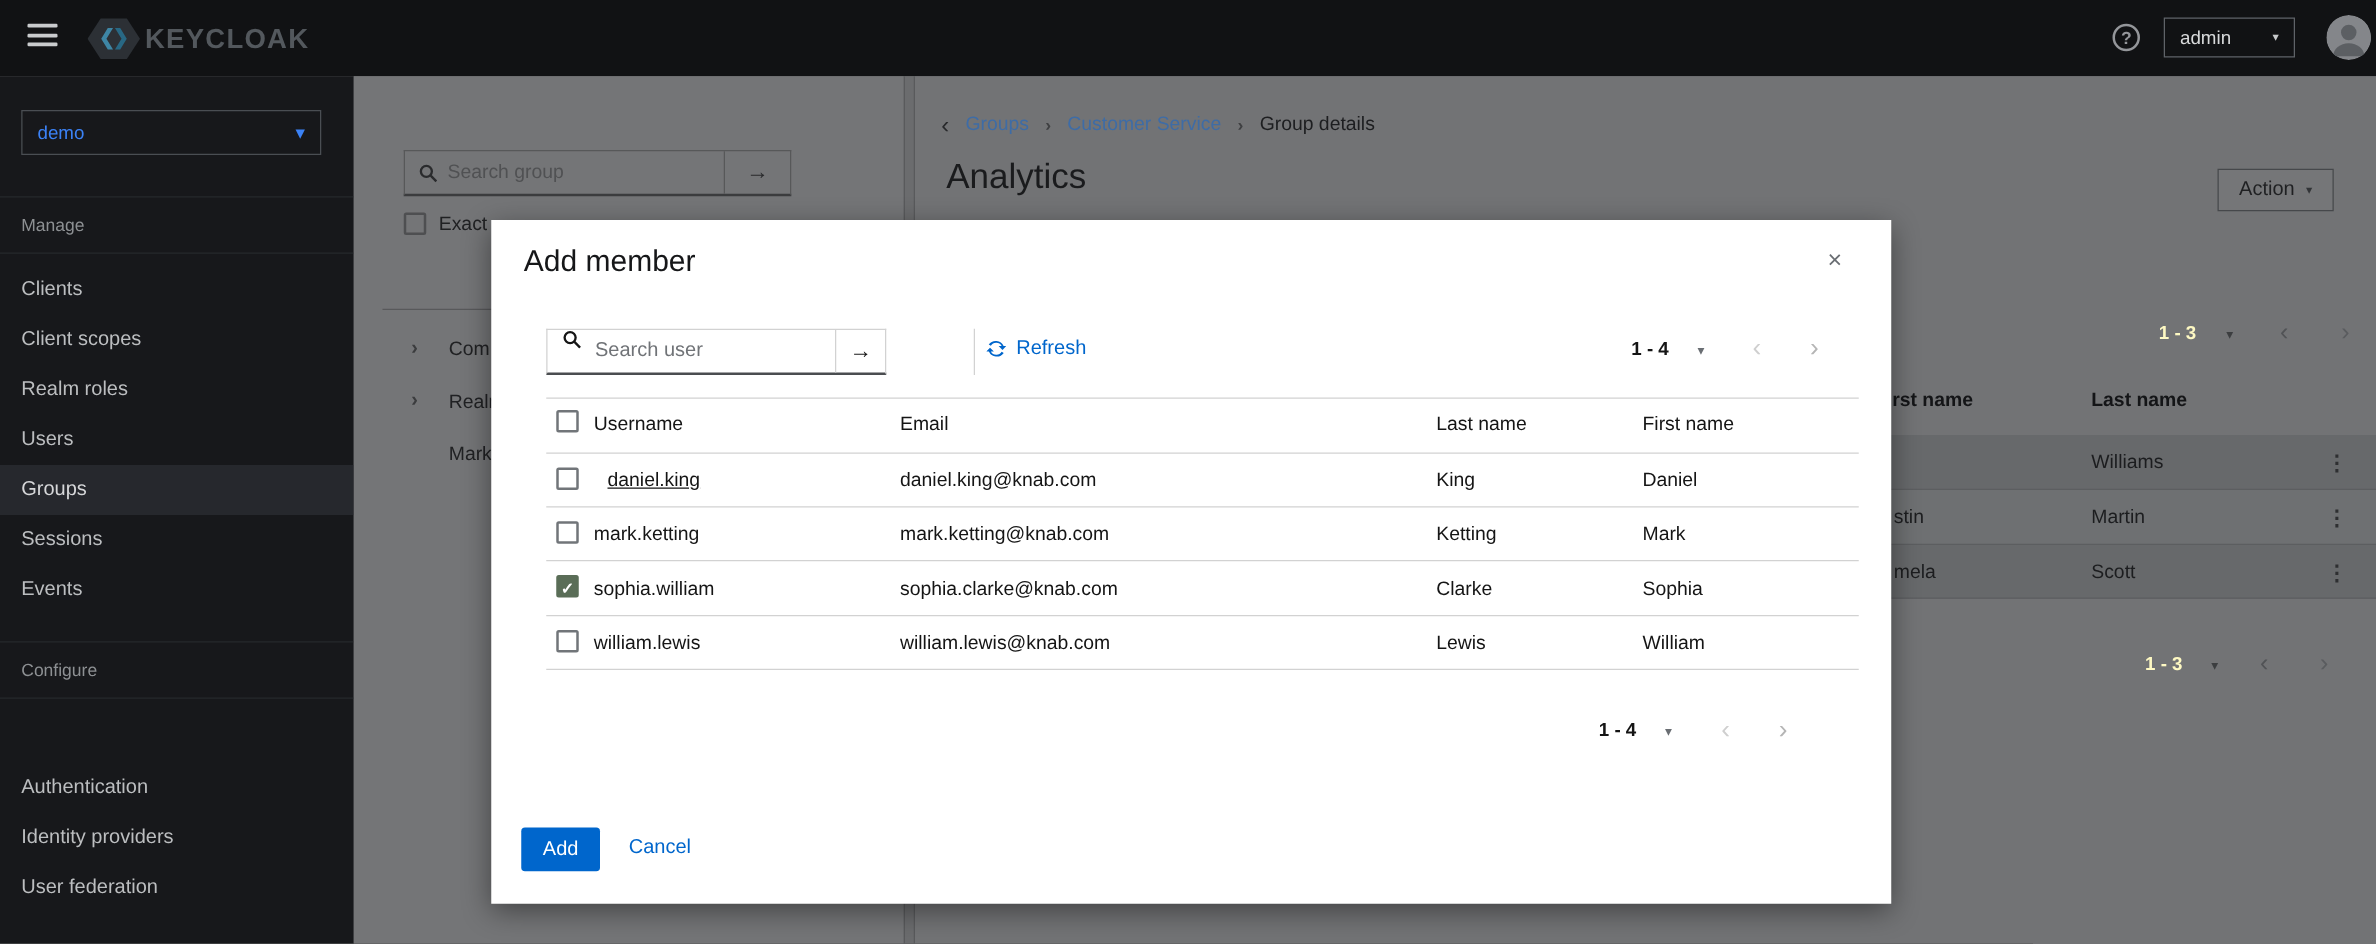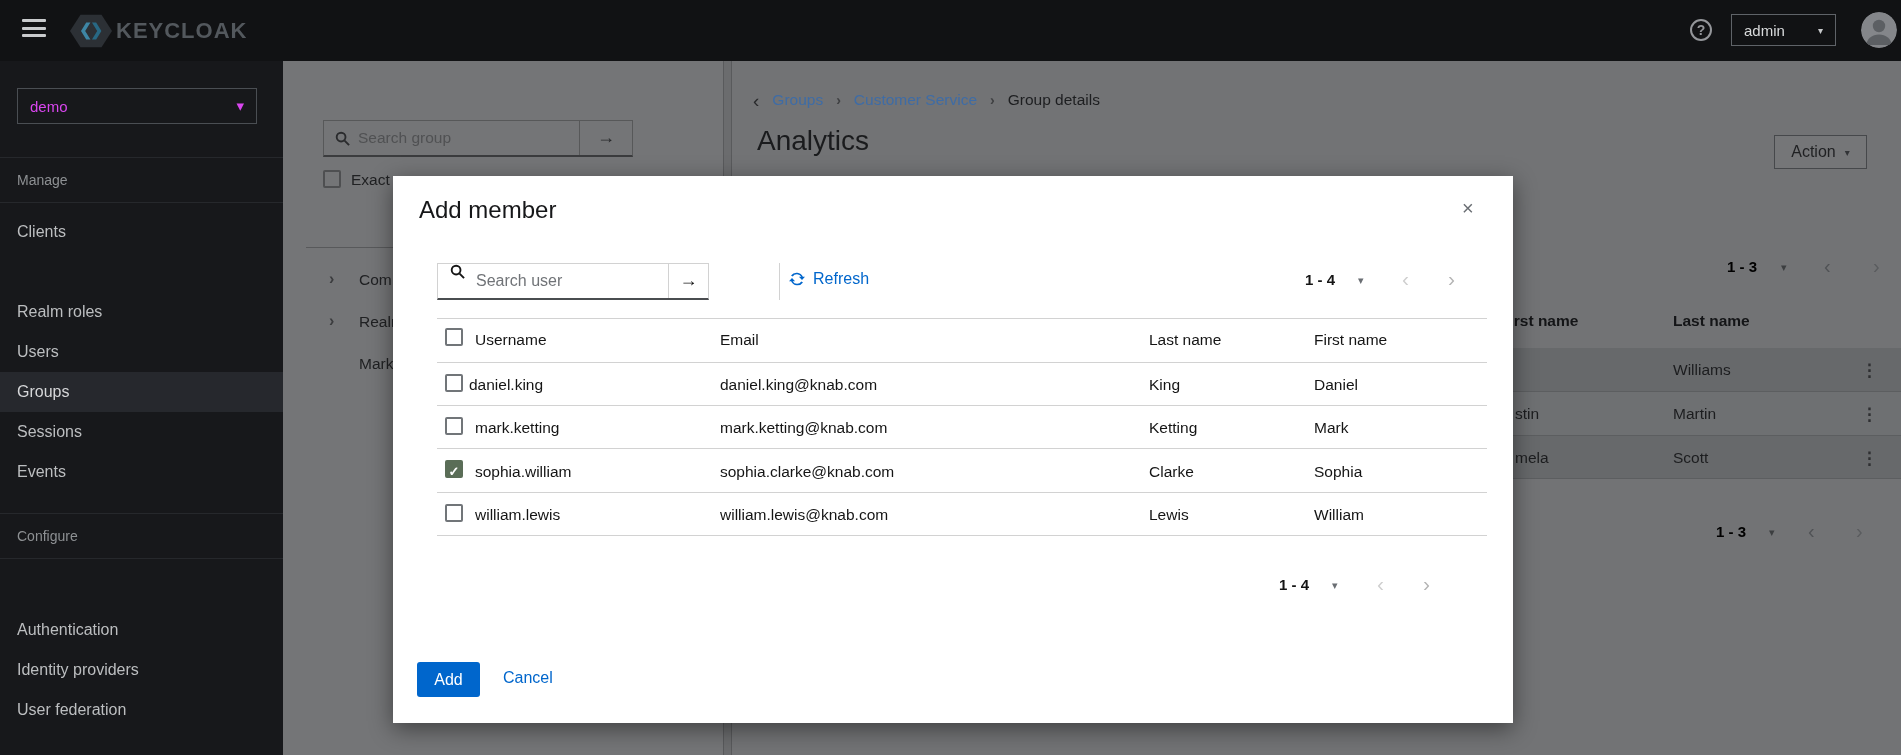--- a/index.html
+++ b/index.html
@@ -18,21 +18,21 @@
   .userbox{left:1731px;top:14px;width:105px;height:32px;border:1px solid #5f6368;display:flex;
            align-items:center;padding:0 12px;justify-content:space-between;cursor:pointer;}
   .userbox .uname{color:#d8dadb;font-size:15px;}
   .caret{font-size:10px;color:#c7c9cb;}
   .avatar{left:1861px;top:12px;width:36px;height:36px;border-radius:50%;overflow:hidden;cursor:pointer;}
 
   
   .sidebar{left:0;top:61px;width:283px;height:694px;background:#17181b;}
   .realm-select{position:absolute;left:17px;top:27px;width:240px;height:36px;border:1px solid #4a4e53;
         display:flex;align-items:center;justify-content:space-between;padding:0 12px;cursor:pointer;}
-  .realm-select span{color:#d946ef;font-size:15px;}
+  .realm-select span{color:#3b82f6;font-size:15px;}
   .navsec{position:absolute;left:0;width:283px;height:46px;border-top:1px solid #26282c;border-bottom:1px solid #26282c;
         color:#8d9093;font-size:14px;display:flex;align-items:center;padding-left:17px;}
   .navitem{position:absolute;left:0;width:283px;height:40px;line-height:40px;padding-left:17px;
         color:#bcbec0;font-size:16px;cursor:pointer;}
   .navitem.active{background:#26282d;color:#d6d7d9;}
 
   
   .drawer{left:283px;top:61px;width:440px;height:694px;background:#747577;}
   .splitter{left:723px;top:61px;width:9px;height:694px;background:#6b6c6e;border-left:1px solid #595a5c;border-right:1px solid #595a5c;}
   .mainsec{left:732px;top:61px;width:1169px;height:694px;background:#727375;}
@@ -58,21 +58,21 @@
   .pagetitle{left:25px;top:64px;font-size:28px;color:#1a1b1d;}
   .actionbtn{left:1042px;top:74px;width:93px;height:34px;border:1px solid #46484b;display:flex;align-items:center;
         justify-content:center;gap:9px;font-size:16px;color:#1f2022;cursor:pointer;background:#757678;}
   .actionbtn .caret{color:#323437;}
 
   
   .bgrow{position:absolute;left:0;width:1169px;}
   .bghead{font-weight:bold;font-size:15.5px;color:#141517;}
   .bgcell{font-size:15.5px;color:#1c1d1f;}
   .kebab{font-size:17px;font-weight:bold;color:#2e2f31;letter-spacing:0;cursor:pointer;line-height:18px;}
-  .dim-pg-num{font-weight:bold;font-size:15px;color:#000000;}
+  .dim-pg-num{font-weight:bold;font-size:15px;color:#fef9c3;}
   .dim-pg-caret{font-size:11px;color:#3c3e40;cursor:pointer;}
   .dim-chev{font-size:20px;line-height:18px;cursor:pointer;}
 
   
   .modal{left:393px;top:176px;width:1120px;height:547px;background:#ffffff;box-shadow:0 6px 22px rgba(0,0,0,0.45);}
   .modal-title{left:26px;top:20px;font-size:24px;font-weight:500;color:#161719;}
   .modal-close{left:1069px;top:22px;font-size:20px;color:#6a6e73;cursor:pointer;line-height:20px;}
   .searchbox{left:44px;top:87px;width:272px;height:37px;border:1px solid #d2d2d2;border-bottom:2px solid #4a4d50;display:flex;}
   .searchbox .sicon{margin:0 9px 0 12px;color:#151515;display:flex;}
   .searchbox input{border:none;outline:none;flex:1;font-size:16px;color:#151515;background:transparent;width:170px;}
@@ -126,20 +126,21 @@
     </div>
   </div>
 
   <div class="abs sidebar">
     <div class="realm-select">
       <span>demo</span>
       <span class="caret">▾</span>
     </div>
     <div class="navsec" style="top:96px;">Manage</div>
     <div class="navitem" style="top:151px;">Clients</div>
+    <div class="navitem" style="top:191px;">Client scopes</div>
     <div class="navitem" style="top:231px;">Realm roles</div>
     <div class="navitem" style="top:271px;">Users</div>
     <div class="navitem active" style="top:311px;">Groups</div>
     <div class="navitem" style="top:351px;">Sessions</div>
     <div class="navitem" style="top:391px;">Events</div>
     <div class="navsec" style="top:452px;">Configure</div>
     <div class="navitem" style="top:549px;">Authentication</div>
     <div class="navitem" style="top:589px;">Identity providers</div>
     <div class="navitem" style="top:629px;">User federation</div>
   </div>
@@ -244,21 +245,21 @@
 
     <div class="abs mtable-line" style="top:142px;"></div>
     <span class="abs cb" style="left:52px;top:152px;"></span>
     <span class="abs mth" style="left:82px;top:155px;">Username</span>
     <span class="abs mth" style="left:327px;top:155px;">Email</span>
     <span class="abs mth" style="left:756px;top:155px;">Last name</span>
     <span class="abs mth" style="left:921px;top:155px;">First name</span>
     <div class="abs mtable-line" style="top:186px;"></div>
 
     <span class="abs cb" style="left:52px;top:198px;"></span>
-    <span class="abs mtd" style="left:76px;top:200px;">daniel.king</span>
+    <span class="abs mtd" style="left:93px;top:200px;text-decoration:underline;">daniel.king</span>
     <span class="abs mtd" style="left:327px;top:200px;">daniel.king@knab.com</span>
     <span class="abs mtd" style="left:756px;top:200px;">King</span>
     <span class="abs mtd" style="left:921px;top:200px;">Daniel</span>
     <div class="abs mtable-line" style="top:229px;"></div>
 
     <span class="abs cb" style="left:52px;top:241px;"></span>
     <span class="abs mtd" style="left:82px;top:243px;">mark.ketting</span>
     <span class="abs mtd" style="left:327px;top:243px;">mark.ketting@knab.com</span>
     <span class="abs mtd" style="left:756px;top:243px;">Ketting</span>
     <span class="abs mtd" style="left:921px;top:243px;">Mark</span>

